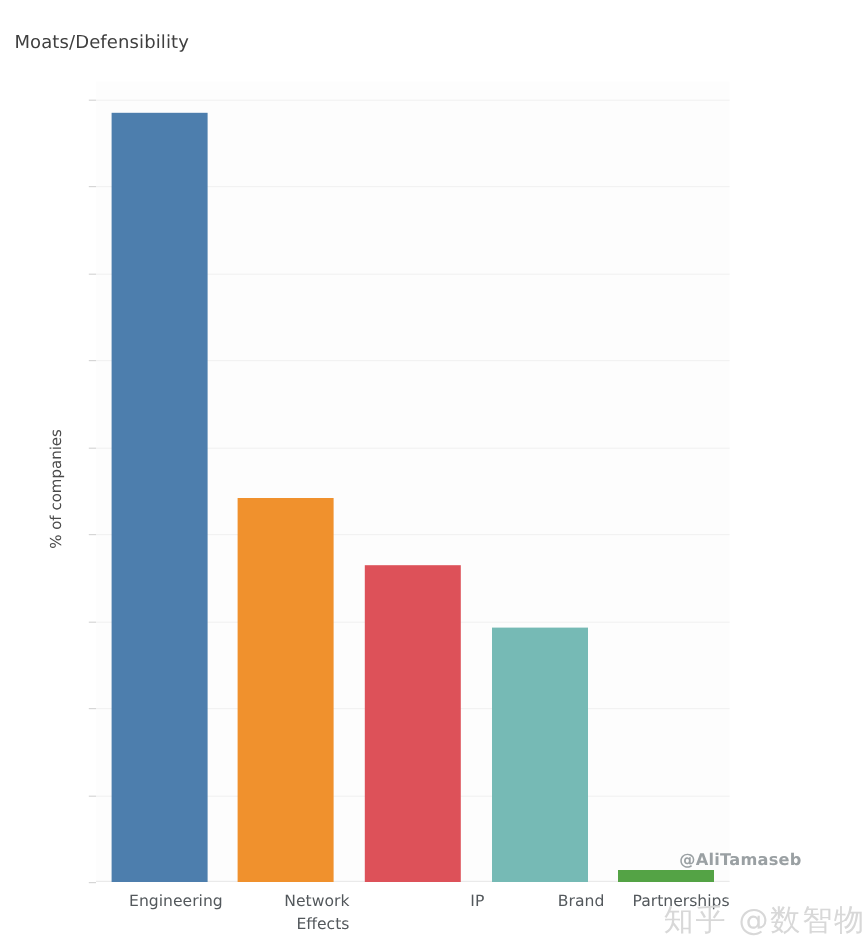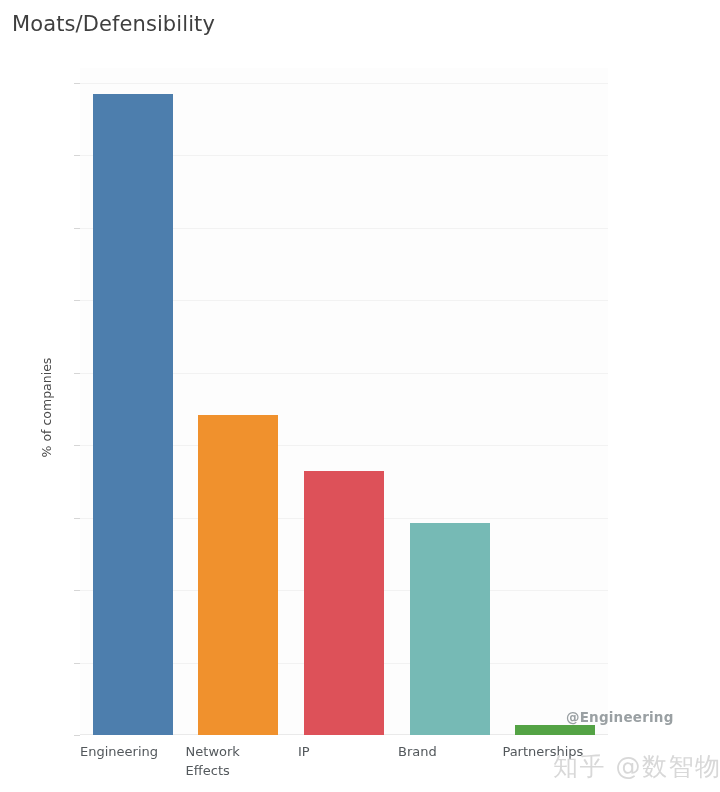--- a/index.html
+++ b/index.html
@@ -17,22 +17,22 @@
   }
   #chart-root {
     position: relative;
     width: 720px;
     height: 792px;
   }
   
   .chart-title {
     position: absolute;
     left: 12px;
-    top: 12px;
-    font-size: 21px;
+    top: 26px;
+    font-size: 15px;
     font-weight: 400;
     color: #3f3f3f;
     letter-spacing: 0.1px;
     white-space: nowrap;
   }
   
   .yaxis-title {
     position: absolute;
     left: -34px;
     top: 400px;
@@ -84,21 +84,21 @@
     position: absolute;
     bottom: 0;
     box-sizing: border-box;
   }
   
   .xtick-label {
     position: absolute;
     top: 742px;
     font-size: 13px;
     color: #53585c;
-    text-align: left;
+    text-align: right;
     line-height: 19px;
     white-space: pre-line;
   }
   
   .wm-author {
     position: absolute;
     left: 566px;
     top: 709px;
     font-size: 13.5px;
     color: #9aa0a3;
@@ -164,16 +164,16 @@
 
   <div id="xtick-labels">
       <div class="xtick-label" style="left: 80px; width: 105.6px;">Engineering</div>
       <div class="xtick-label" style="left: 185.6px; width: 105.6px;">Network
 Effects</div>
       <div class="xtick-label" style="left: 298px; width: 105.6px;">IP</div>
       <div class="xtick-label" style="left: 398px; width: 105.6px;">Brand</div>
       <div class="xtick-label" style="left: 502.4px; width: 105.6px;">Partnerships</div>
     </div>
 
-  <div class="wm-author">@Engineering</div>
+  <div class="wm-author">@AliTamaseb</div>
 
   <div class="wm-zhihu">知乎 @数智物语</div>
 </div>
 
 </body></html>

